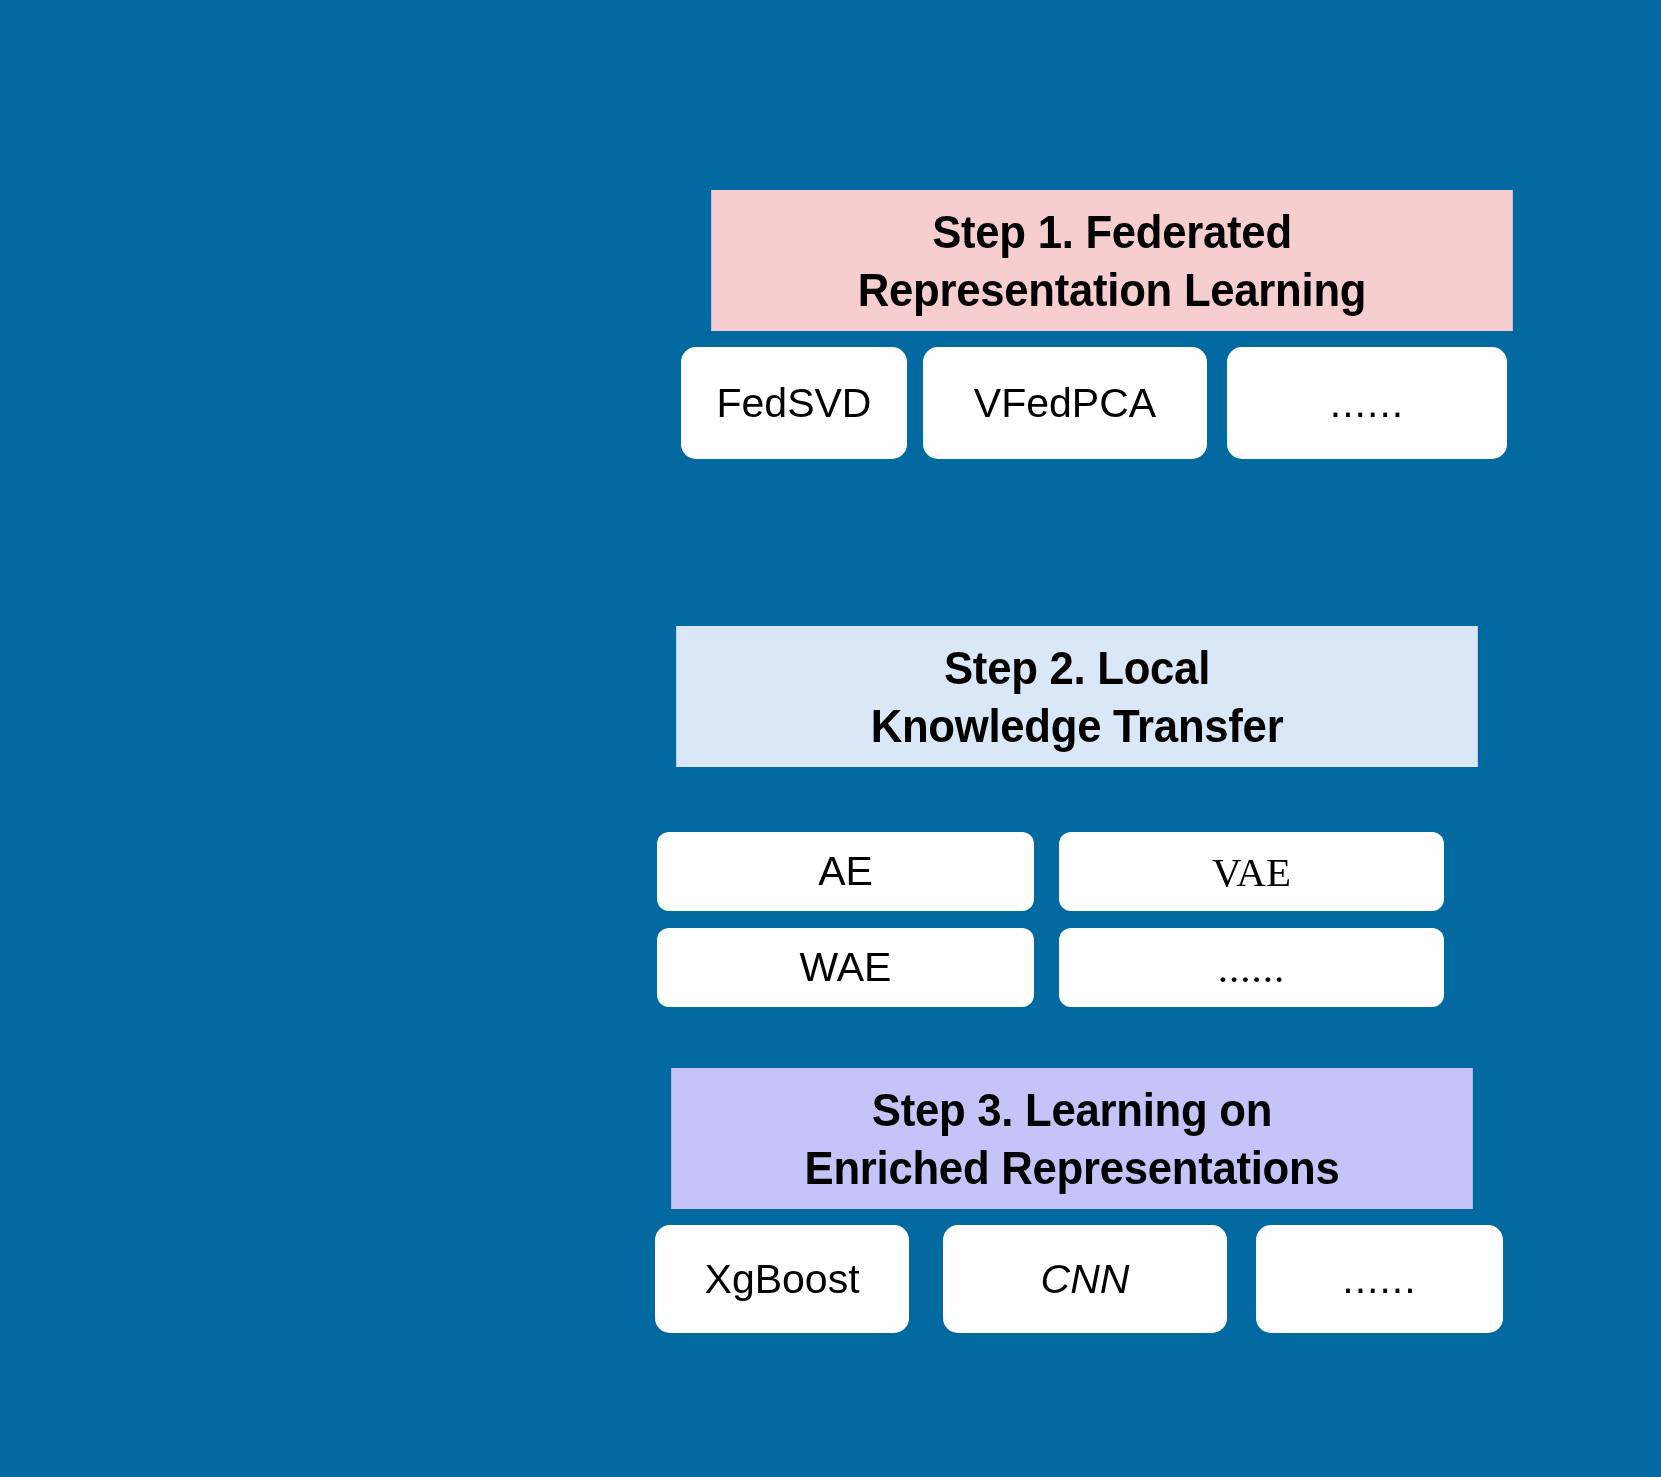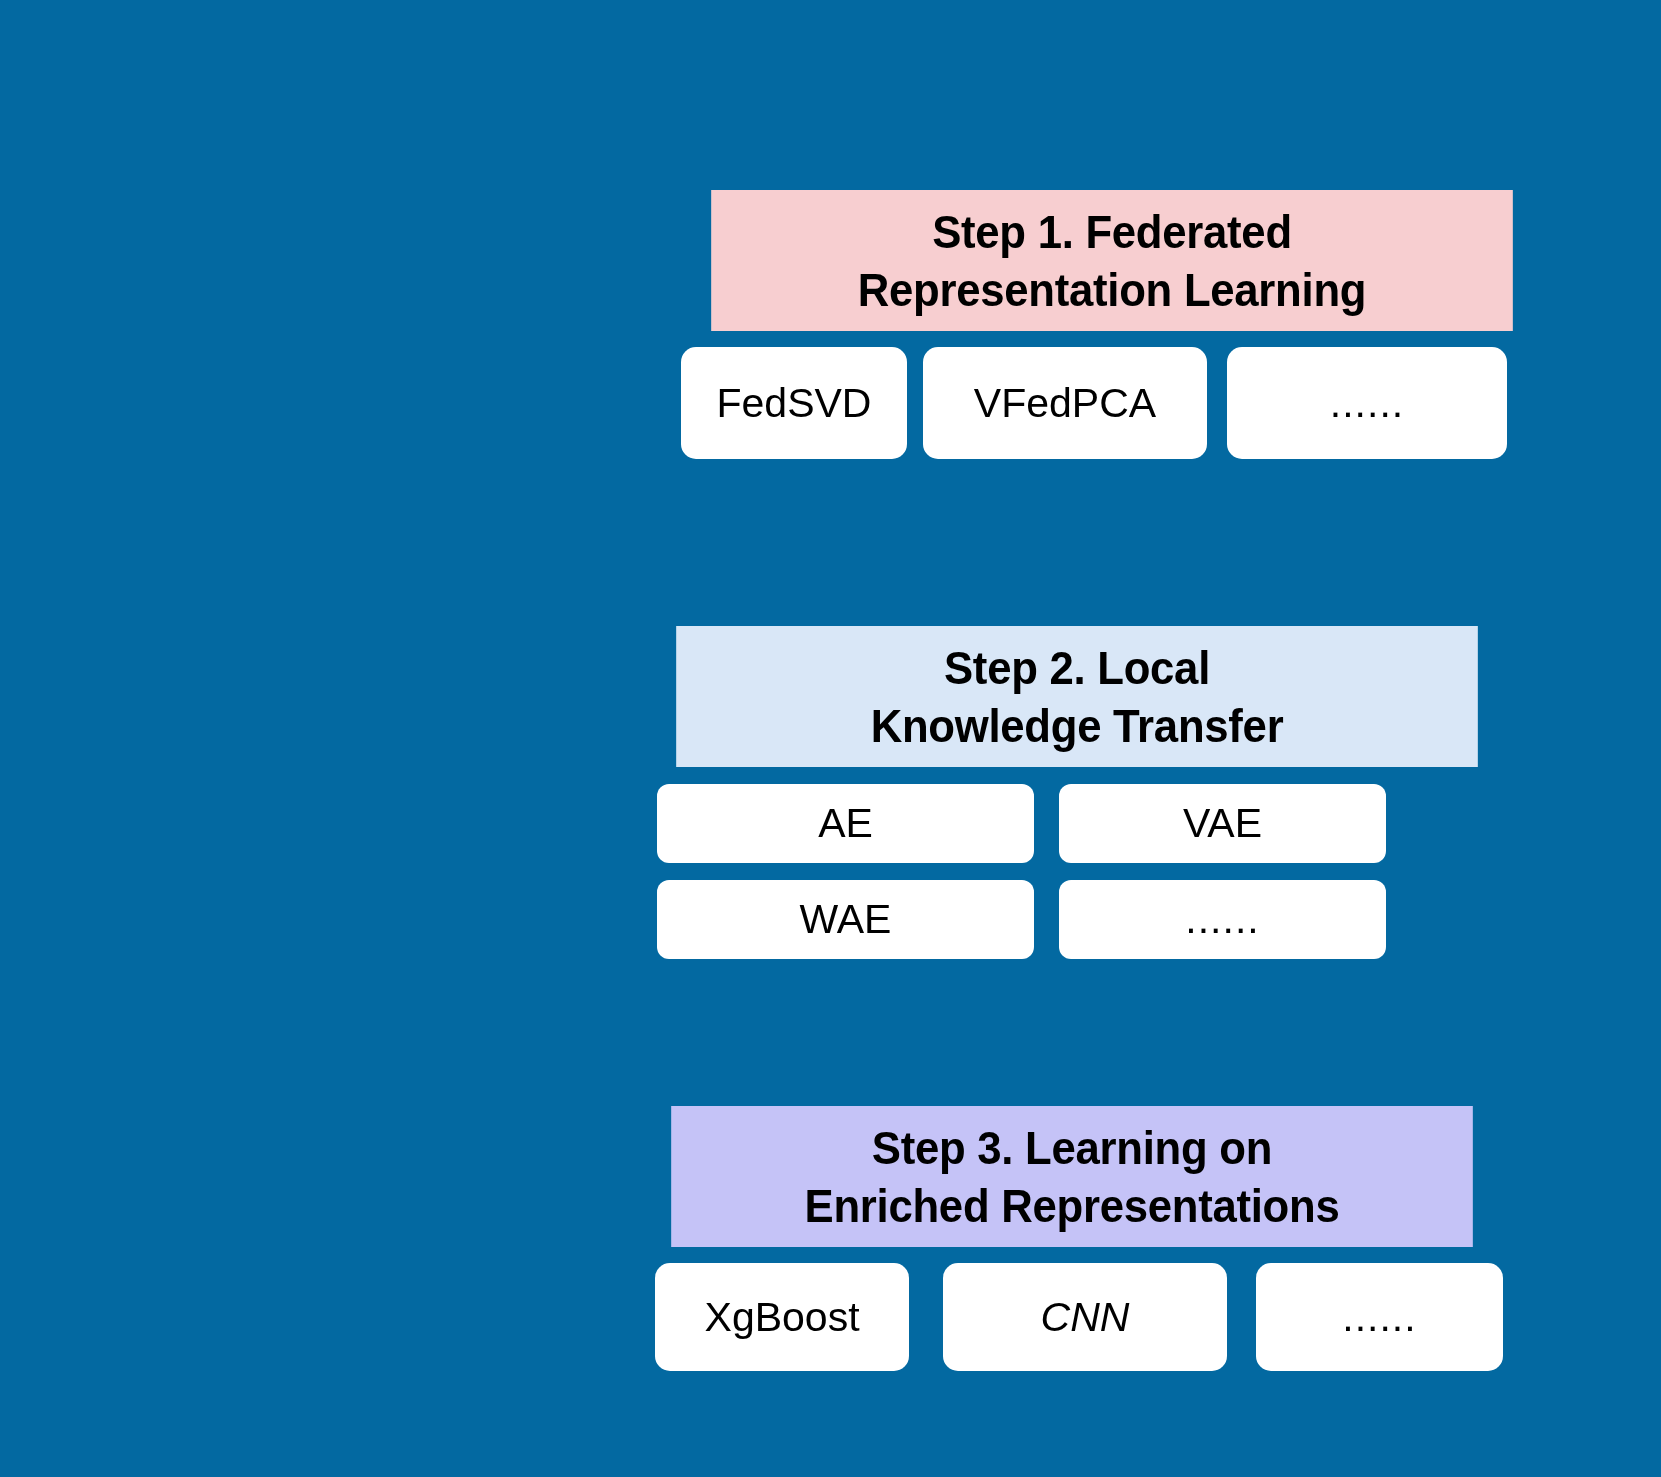--- a/index.html
+++ b/index.html
@@ -66,26 +66,26 @@
   #step1 .row{margin-top:16px;height:112px;}
   #step1 .box{height:112px;}
   #step1 .b1{width:226px;}
   #step1 .b2{width:284px;margin-left:16px;}
   #step1 .b3{width:280px;margin-left:20px;}
 
   
   #step2{top:626px;left:646px;}
   #step2 .step-header{background:#d9e7f7;height:141px;}
   #step2 .row{margin-top:17px;height:79px;}
-  #step2 .box{height:79px;border-radius:12px;}
+  #step2 .box{height:79px;border-radius:12px;margin-top:48px;}
   #step2 .c1{width:377px;margin-left:11px;}
-  #step2 .c2{width:327px;margin-left:25px;}
+  #step2 .c2{width:385px;margin-left:25px;font-family:Liberation Serif, serif;}
 
   
-  #step3{top:1106px;left:641px;}
+  #step3{top:1068px;left:641px;}
   #step3 .step-header{background:#c5c3f7;height:141px;}
   #step3 .row{margin-top:16px;height:108px;gap:8px;}
   #step3 .box{height:108px;}
   #step3 .d1{width:257px;margin-left:14px;}
   #step3 .d2{width:287px;margin-left:26px;font-style:italic;}
   #step3 .d3{width:250px;margin-left:21px;}
 </style>
 </head>
 <body style="background: rgb(0, 0, 0);">
 

